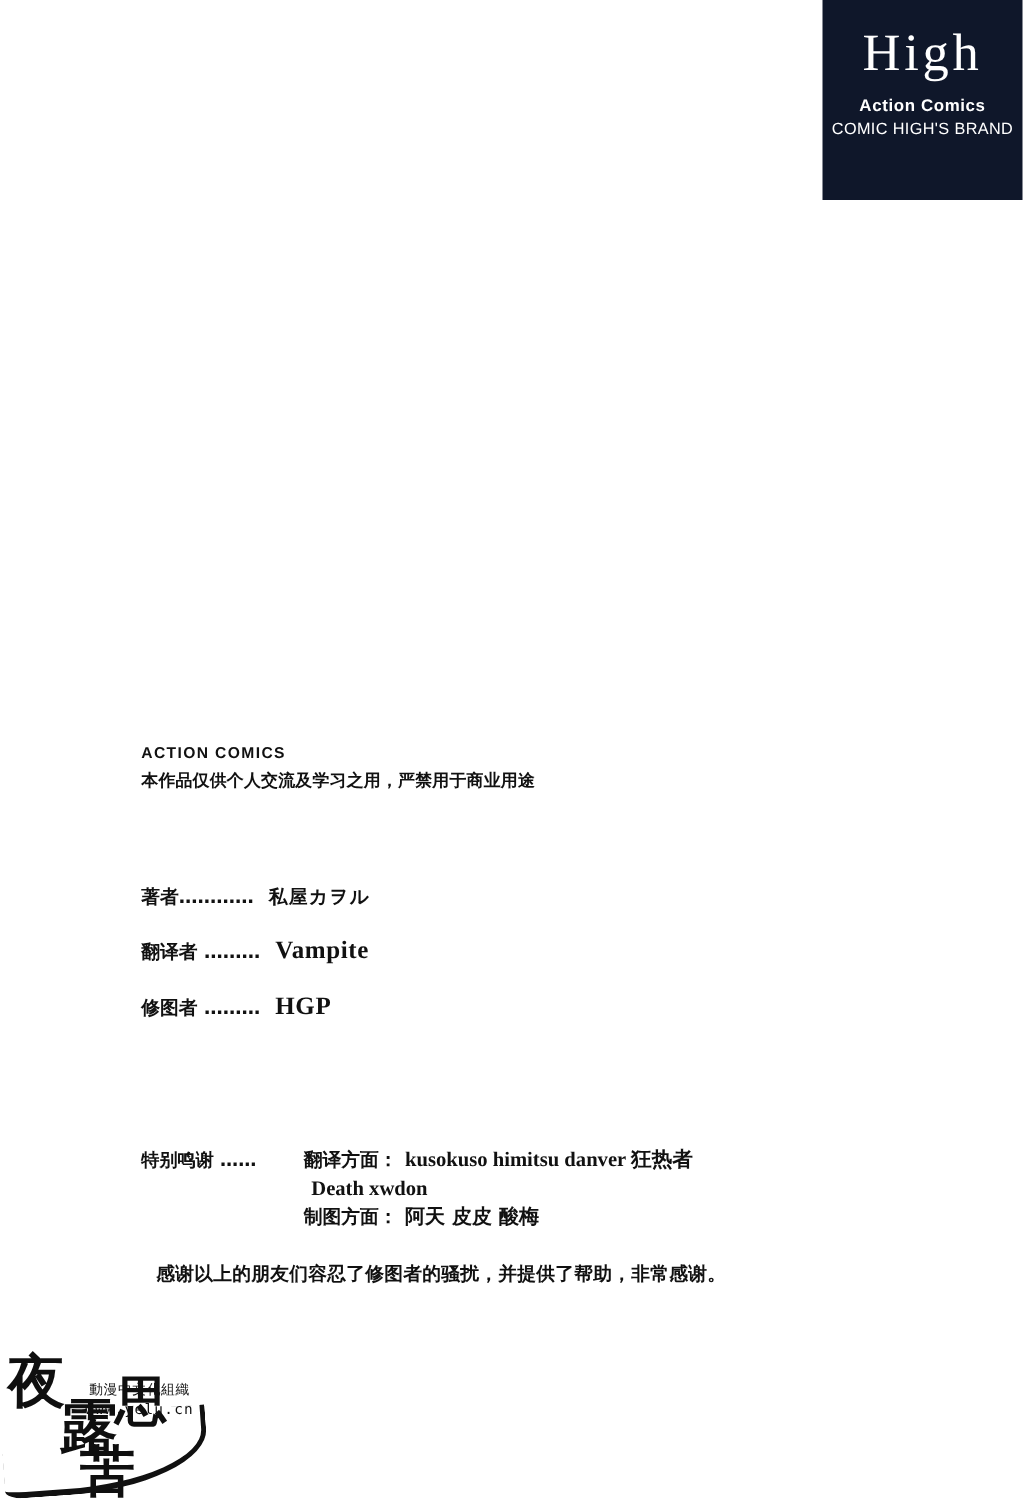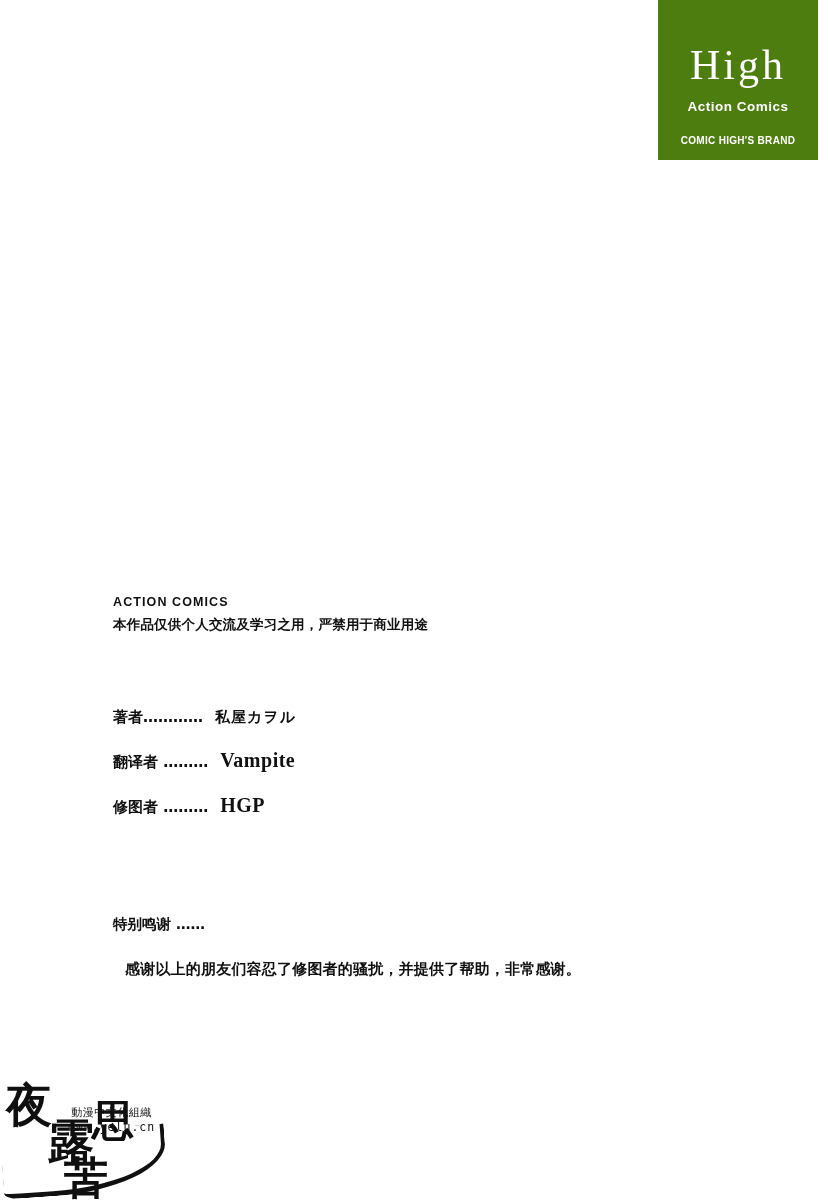--- a/index.html
+++ b/index.html
@@ -17,47 +17,47 @@
     color: #111111;
   }
 
   
   .logo-block {
     position: absolute;
     top: 0;
     right: 10px;
     width: 160px;
     height: 160px;
-    background: #4d7c0f;
+    background: #0f172a;
     color: #ffffff;
     text-align: center;
     box-sizing: border-box;
-    padding-top: 44px;
+    padding-top: 22px;
   }
   .logo-main {
     font-family: "Liberation Serif", serif;
     font-size: 42px;
     letter-spacing: 3px;
     line-height: 1;
     font-weight: 400;
   }
   .logo-sub {
     font-family: "Liberation Sans", sans-serif;
     font-size: 13.5px;
     font-weight: bold;
     letter-spacing: 0.5px;
     margin-top: 14px;
     line-height: 1;
   }
   .logo-sub2 {
     font-family: "Liberation Sans", sans-serif;
-    font-size: 10px;
-    font-weight: bold;
+    font-size: 13px;
+    font-weight: normal;
     letter-spacing: 0.3px;
-    margin-top: 22px;
+    margin-top: 4px;
     line-height: 1;
   }
 
   
   .colophon {
     position: absolute;
     left: 113px;
     top: 596px;
     width: 640px;
   }
@@ -278,20 +278,33 @@
       <span class="credit-role">修图者 ………</span>
       <span class="credit-name">HGP</span>
     </div>
   </div>
 
   <div class="thanks">
 
 
     <div class="thanks-row">
       <span class="thanks-role">特别鸣谢 ……</span>
+      <span>
+        <span class="sub-line">
+          <span class="sub-label">翻译方面：</span>
+          <span class="sub-names">kusokuso   himitsu   danver   狂热者</span>
+        </span>
+        <span class="sub-line">
+          <span class="sub-names">Death    xwdon</span>
+        </span>
+        <span class="sub-line">
+          <span class="sub-label">制图方面：</span>
+          <span class="sub-names cjk">阿天    皮皮    酸梅</span>
+        </span>
+      </span>
     </div>
 
     <div class="closing">感谢以上的朋友们容忍了修图者的骚扰，并提供了帮助，非常感谢。</div>
   </div>
 
   <div class="watermark">
     <div class="wm-brush">
       <span class="wm-ch c1">夜</span>
       <span class="wm-ch c2">露</span>
       <span class="wm-ch c3">思</span>

